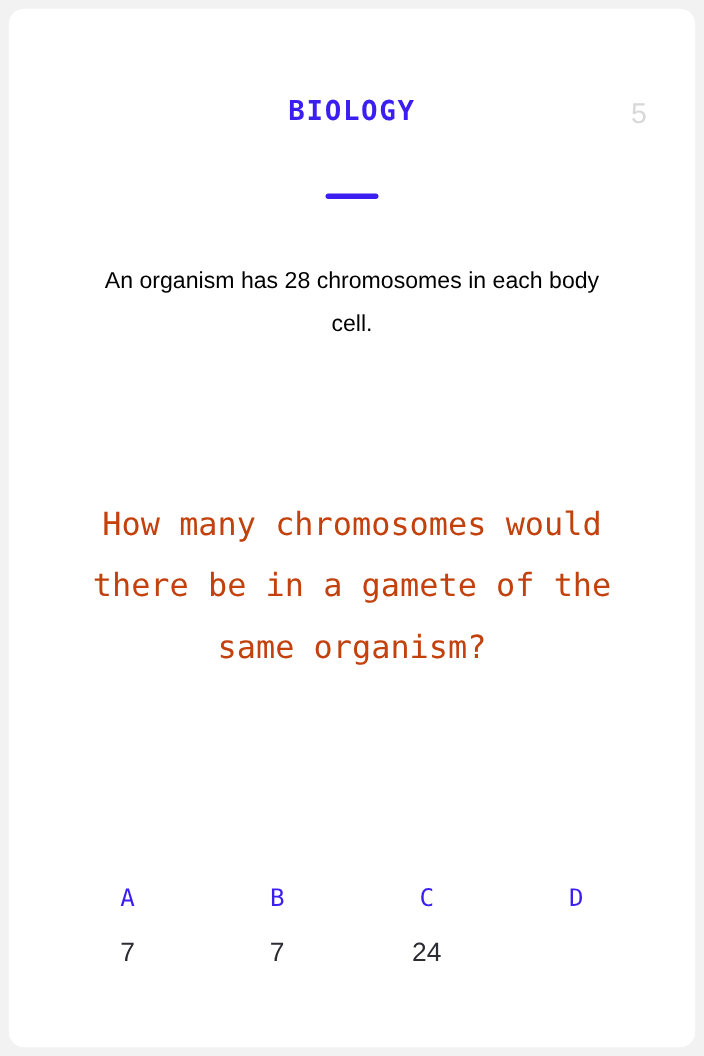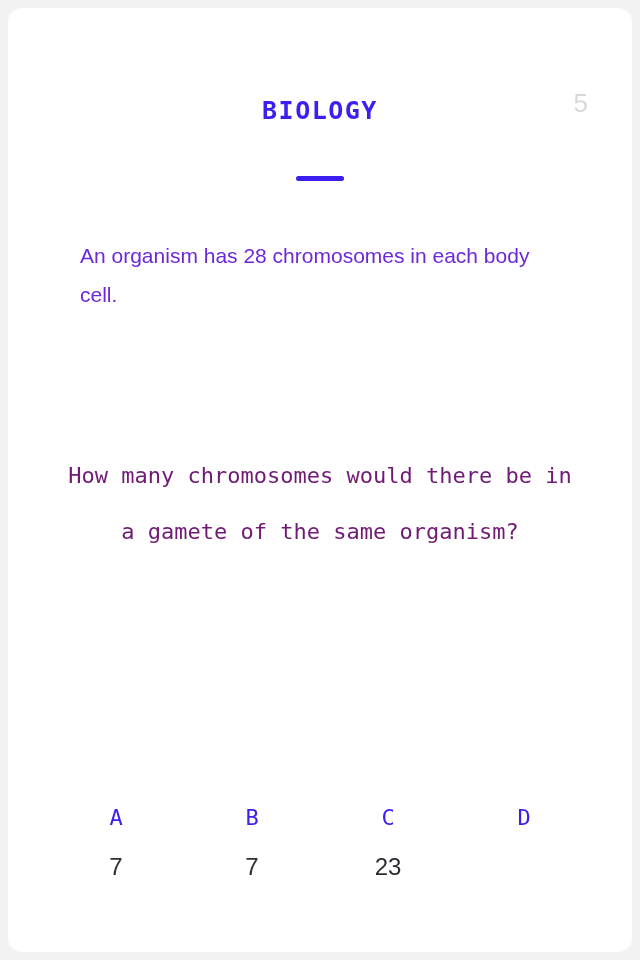--- a/index.html
+++ b/index.html
@@ -34,21 +34,20 @@
     position: absolute;
     left: 0;
     top: 0;
     width: 624px;
     text-align: center;
     font-family: "DejaVu Sans Mono", "Liberation Mono", monospace;
     font-size: 25px;
     letter-spacing: 1.5px;
     color: #3b1ef0;
     font-weight: 700;
-    margin-top: 10px;
   }
   .qnum {
     position: absolute;
     right: 44px;
     top: 2px;
     font-family: "Liberation Sans", sans-serif;
     font-size: 26px;
     color: #d8d8d8;
   }
   .divider {
@@ -59,35 +58,36 @@
     width: 48px;
     height: 5px;
     border-radius: 3px;
     background: #3b1ef0;
   }
   .stem {
     position: absolute;
     top: 228px;
     left: 72px;
     width: 480px;
+    text-align: center;
     font-family: "Liberation Sans", sans-serif;
     font-size: 21px;
     line-height: 39px;
-    color: #6d28d9;
+    color: #000000;
   }
   .question {
     position: absolute;
     top: 440px;
     left: 56px;
     width: 512px;
     text-align: center;
     font-family: "DejaVu Sans Mono", "Liberation Mono", monospace;
-    font-size: 22px;
+    font-size: 29px;
     line-height: 56px;
-    color: #701a75;
+    color: #c2410c;
   }
   .choices {
     position: absolute;
     left: 40px;
     top: 795px;
     width: 544px;
     display: flex;
     flex-direction: row;
   }
   .choice {
@@ -128,20 +128,20 @@
     <div class="choice">
       <div class="choice-letter">A</div>
       <div class="choice-value">7</div>
     </div>
     <div class="choice">
       <div class="choice-letter">B</div>
       <div class="choice-value">7</div>
     </div>
     <div class="choice">
       <div class="choice-letter">C</div>
-      <div class="choice-value">23</div>
+      <div class="choice-value">24</div>
     </div>
     <div class="choice">
       <div class="choice-letter">D</div>
     </div>
   </div>
 
 </div>
 
 </body></html>

